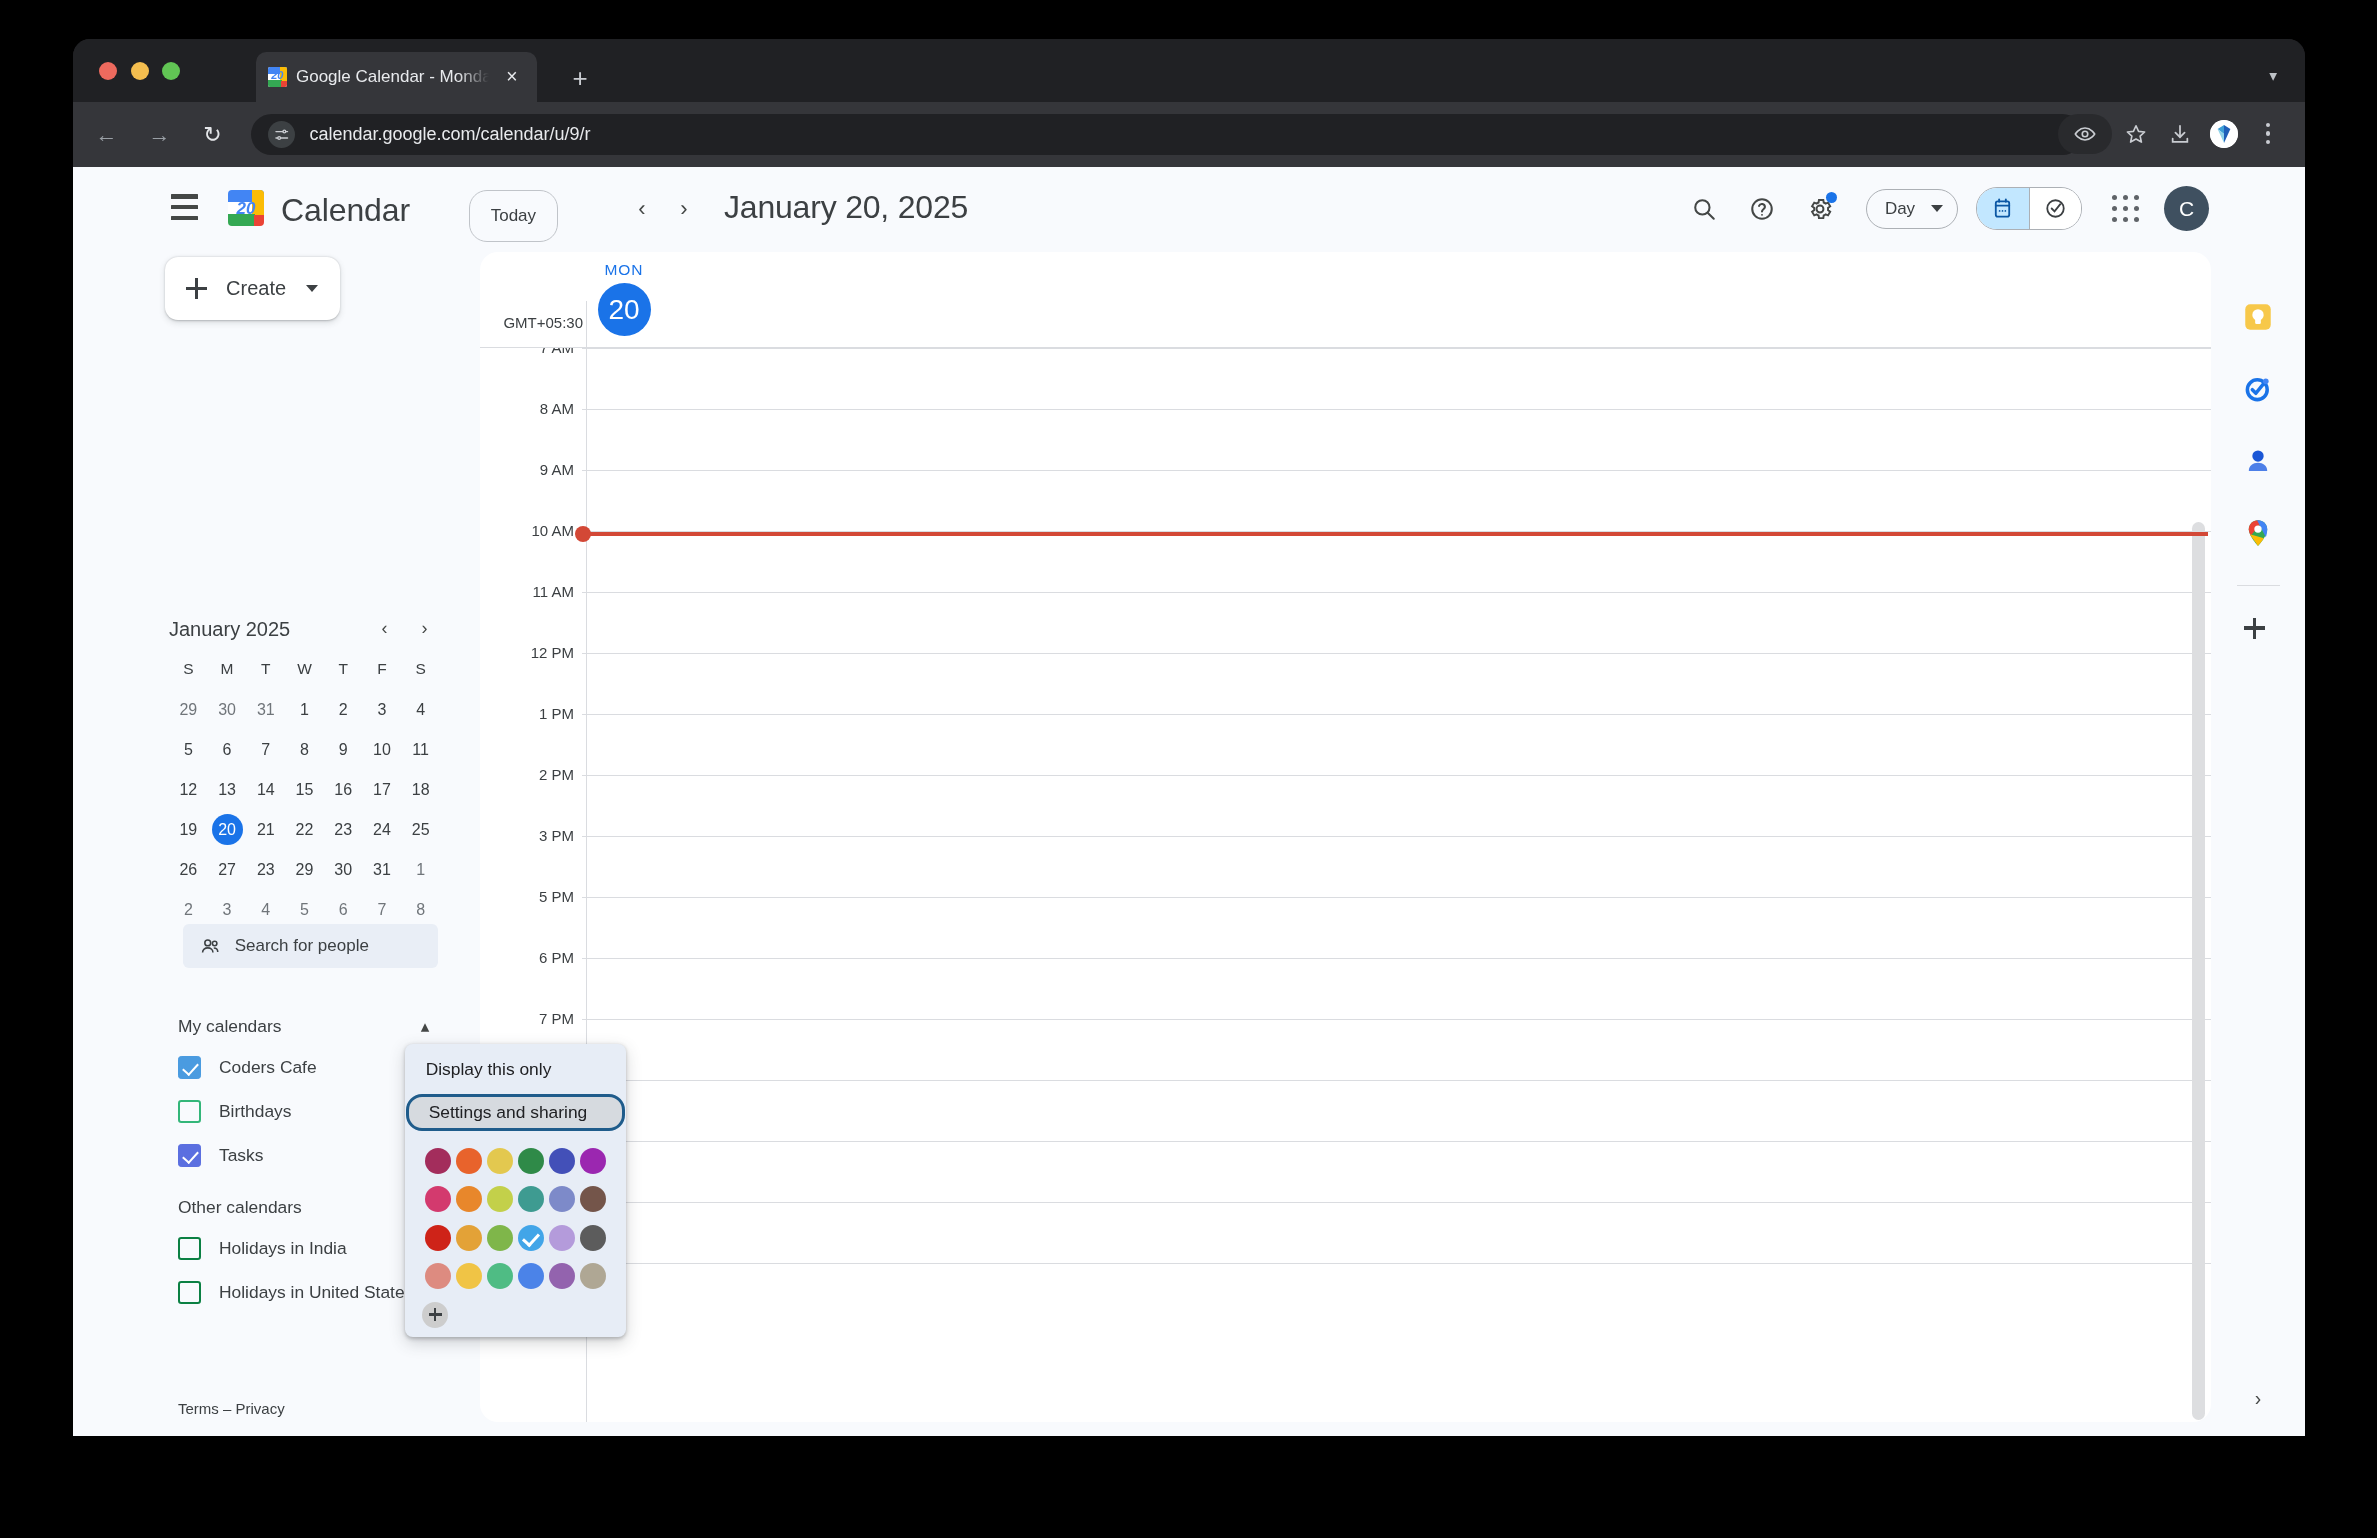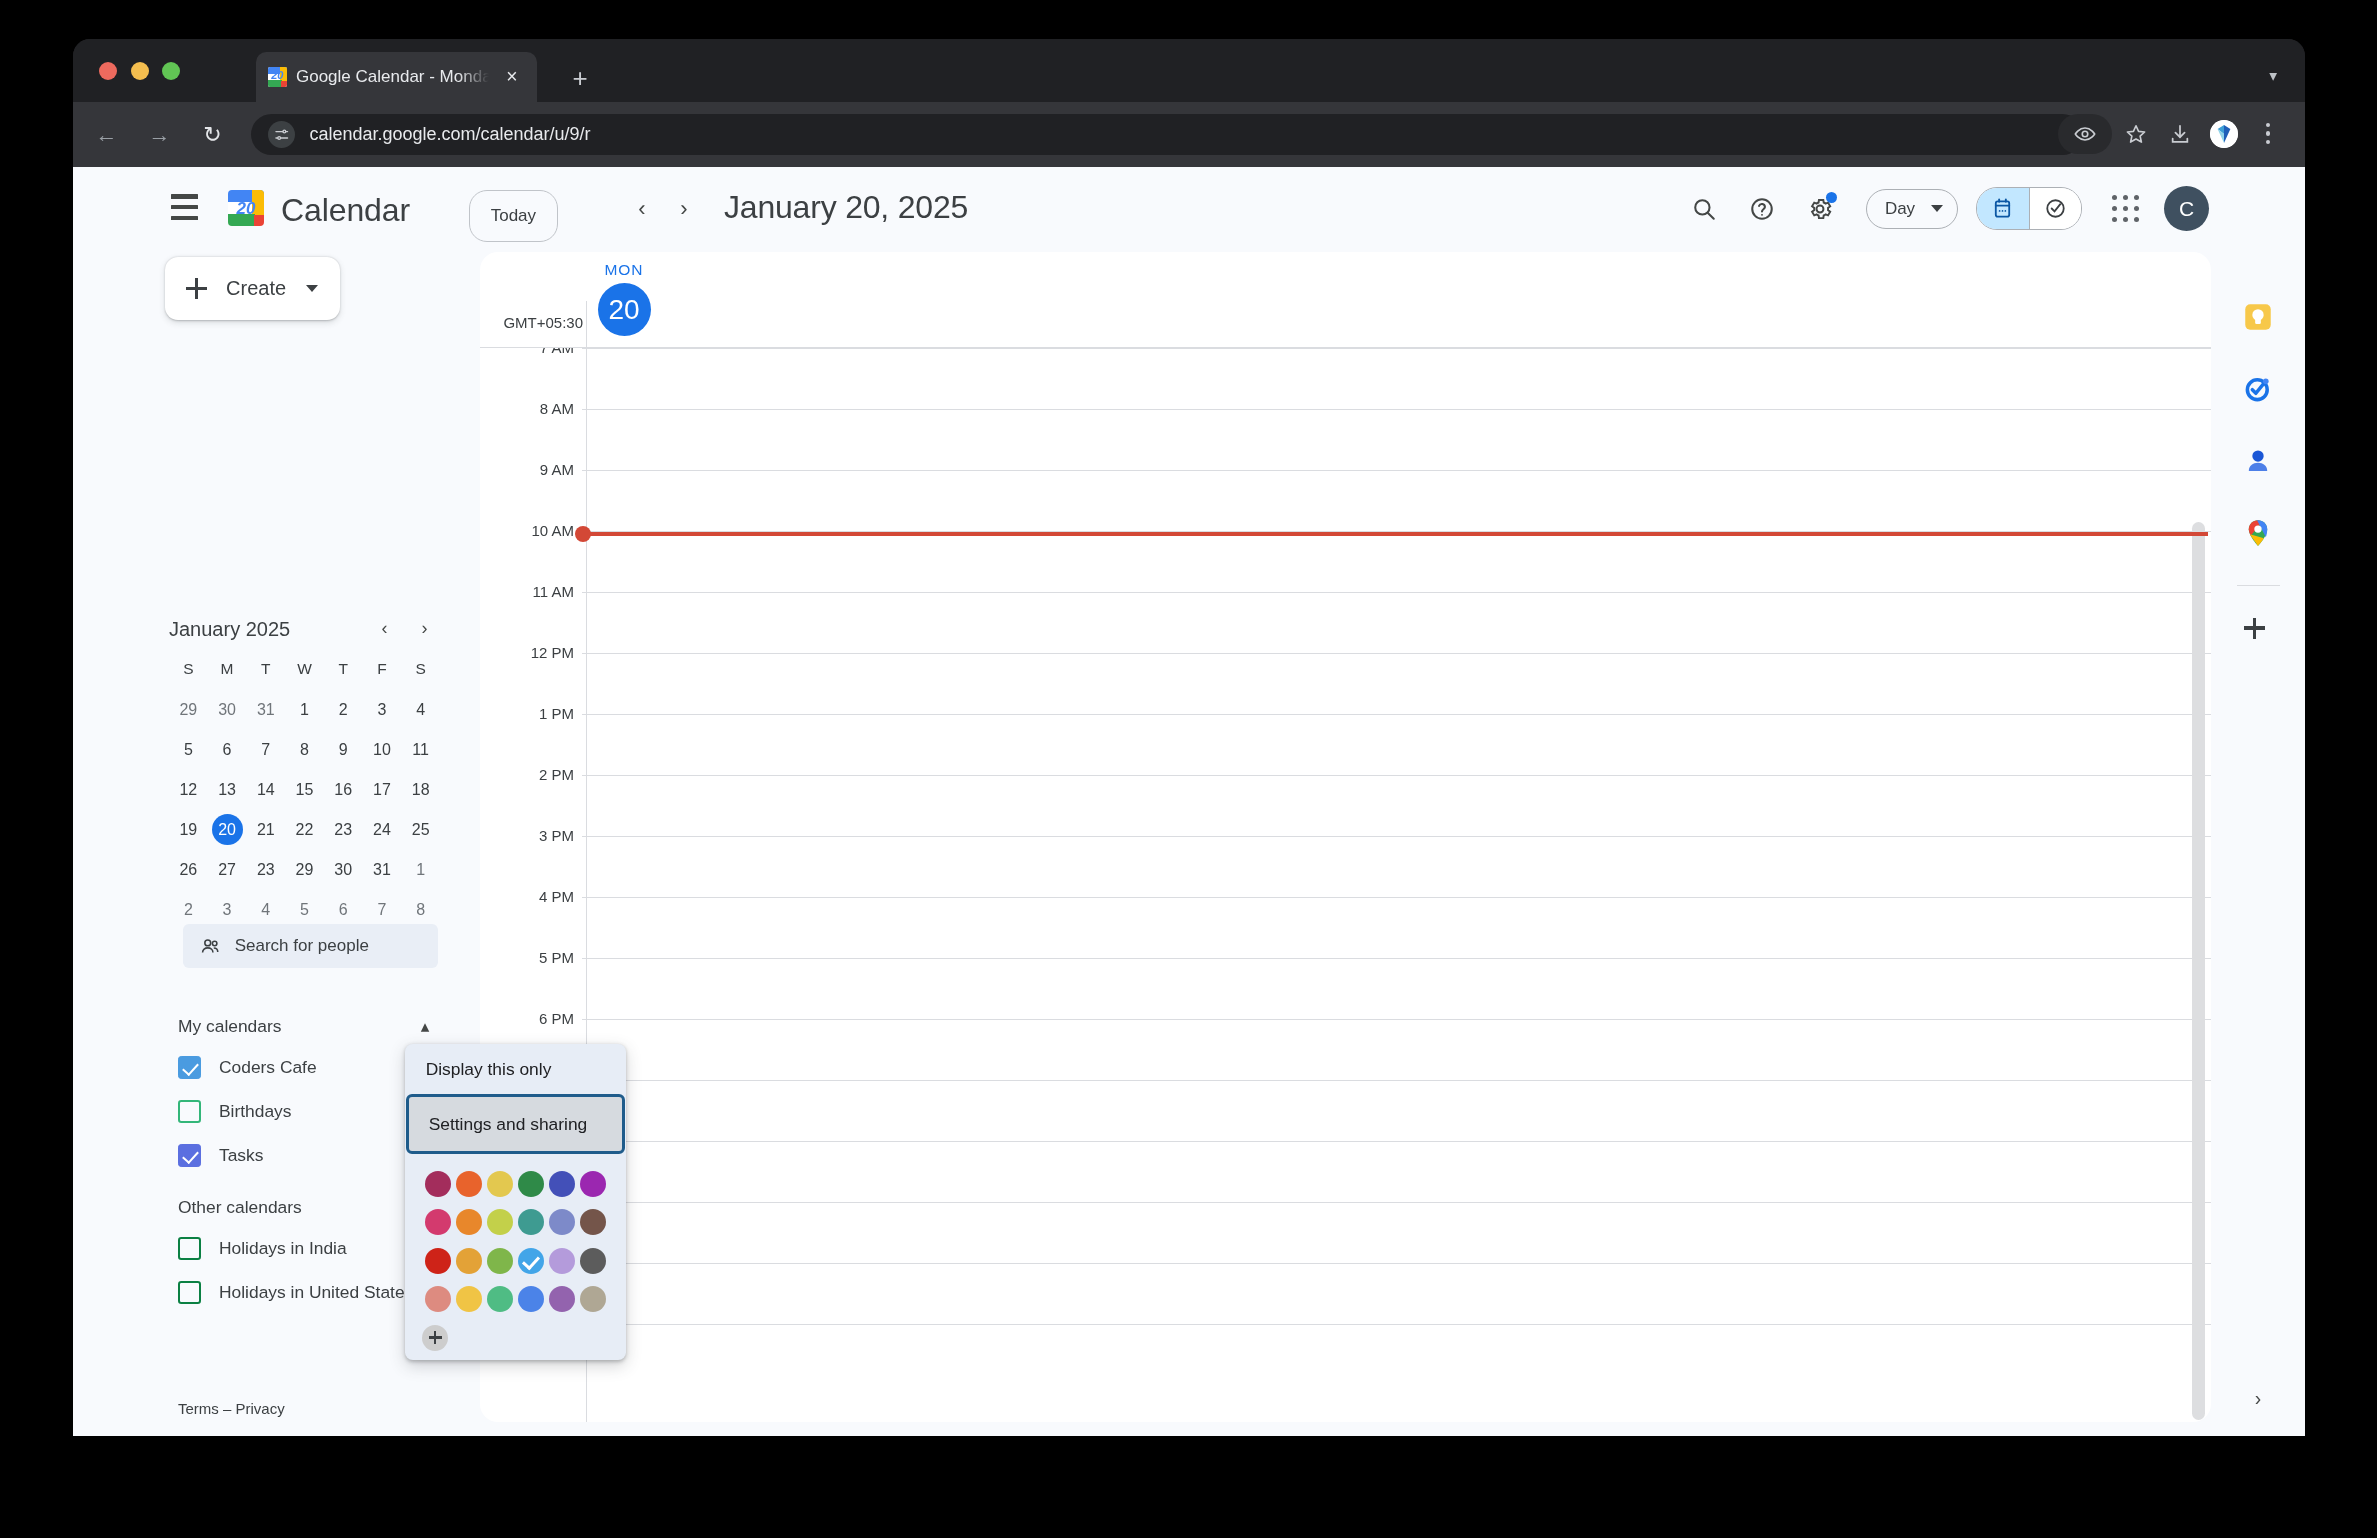--- a/index.html
+++ b/index.html
@@ -470,27 +470,27 @@
     z-index: 40;
     padding-bottom: 9px;
   }
   #menu-item-display-only {
     height: 50px; display: flex; align-items: center;
     padding-left: 20.7px;
     font-size: 17.4px; color: #202124;
   }
   #menu-item-settings {
     margin: 0 1.3px;
-    height: 60px;
+    height: 37px;
     display: flex; align-items: center;
     padding-left: 19.4px;
     font-size: 17.4px; color: #202124;
     background: #D6DADF;
     border: 3.2px solid #1F5C8B;
-    border-radius: 6px;
+    border-radius: 16px;
   }
   #color-swatch-grid {
     margin: 17px 0 0 0;
     padding: 0 17px;
     display: grid;
     grid-template-columns: repeat(6, 1fr);
     row-gap: 12.3px;
     justify-items: center;
   }
   .color-swatch {
@@ -858,24 +858,20 @@
               <div class="hour-row">
                 <div class="hour-line"></div>
                 <div class="hour-label">2 PM</div>
               </div>
               <div class="hour-row">
                 <div class="hour-line"></div>
                 <div class="hour-label">3 PM</div>
               </div>
               <div class="hour-row">
                 <div class="hour-line"></div>
-                <div class="hour-label">4 PM</div>
-              </div>
-              <div class="hour-row">
-                <div class="hour-line"></div>
                 <div class="hour-label">5 PM</div>
               </div>
               <div class="hour-row">
                 <div class="hour-line"></div>
                 <div class="hour-label">6 PM</div>
               </div>
               <div class="hour-row">
                 <div class="hour-line"></div>
                 <div class="hour-label">7 PM</div>
               </div>

